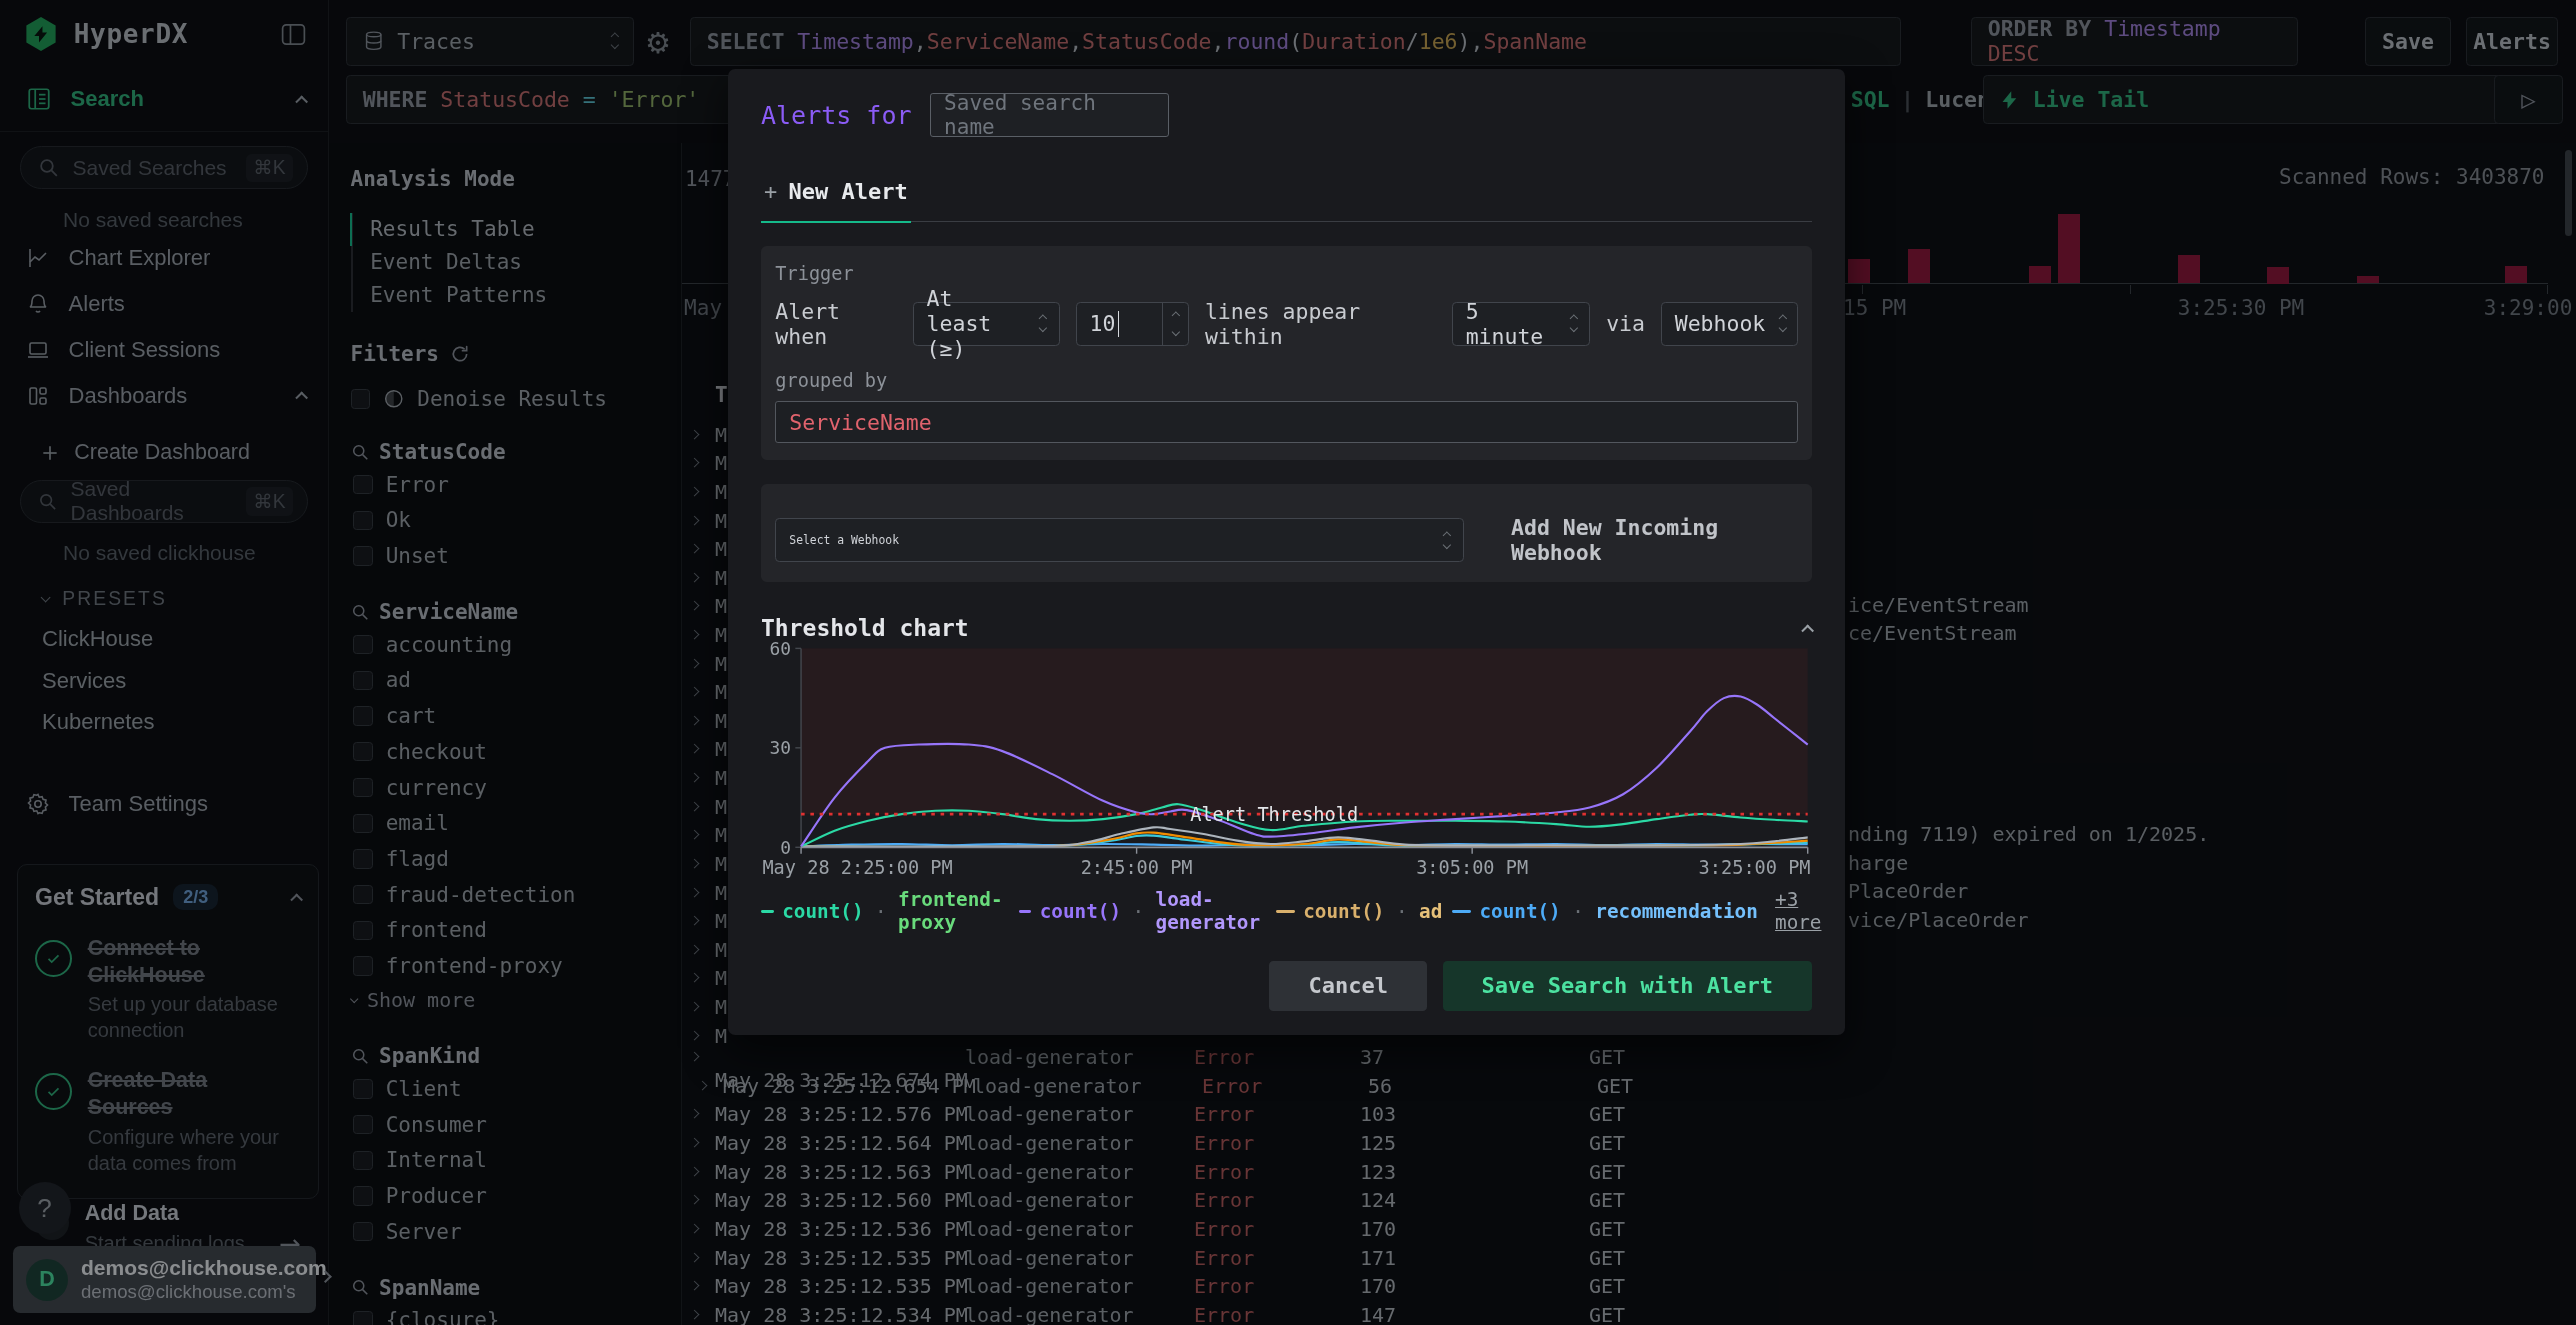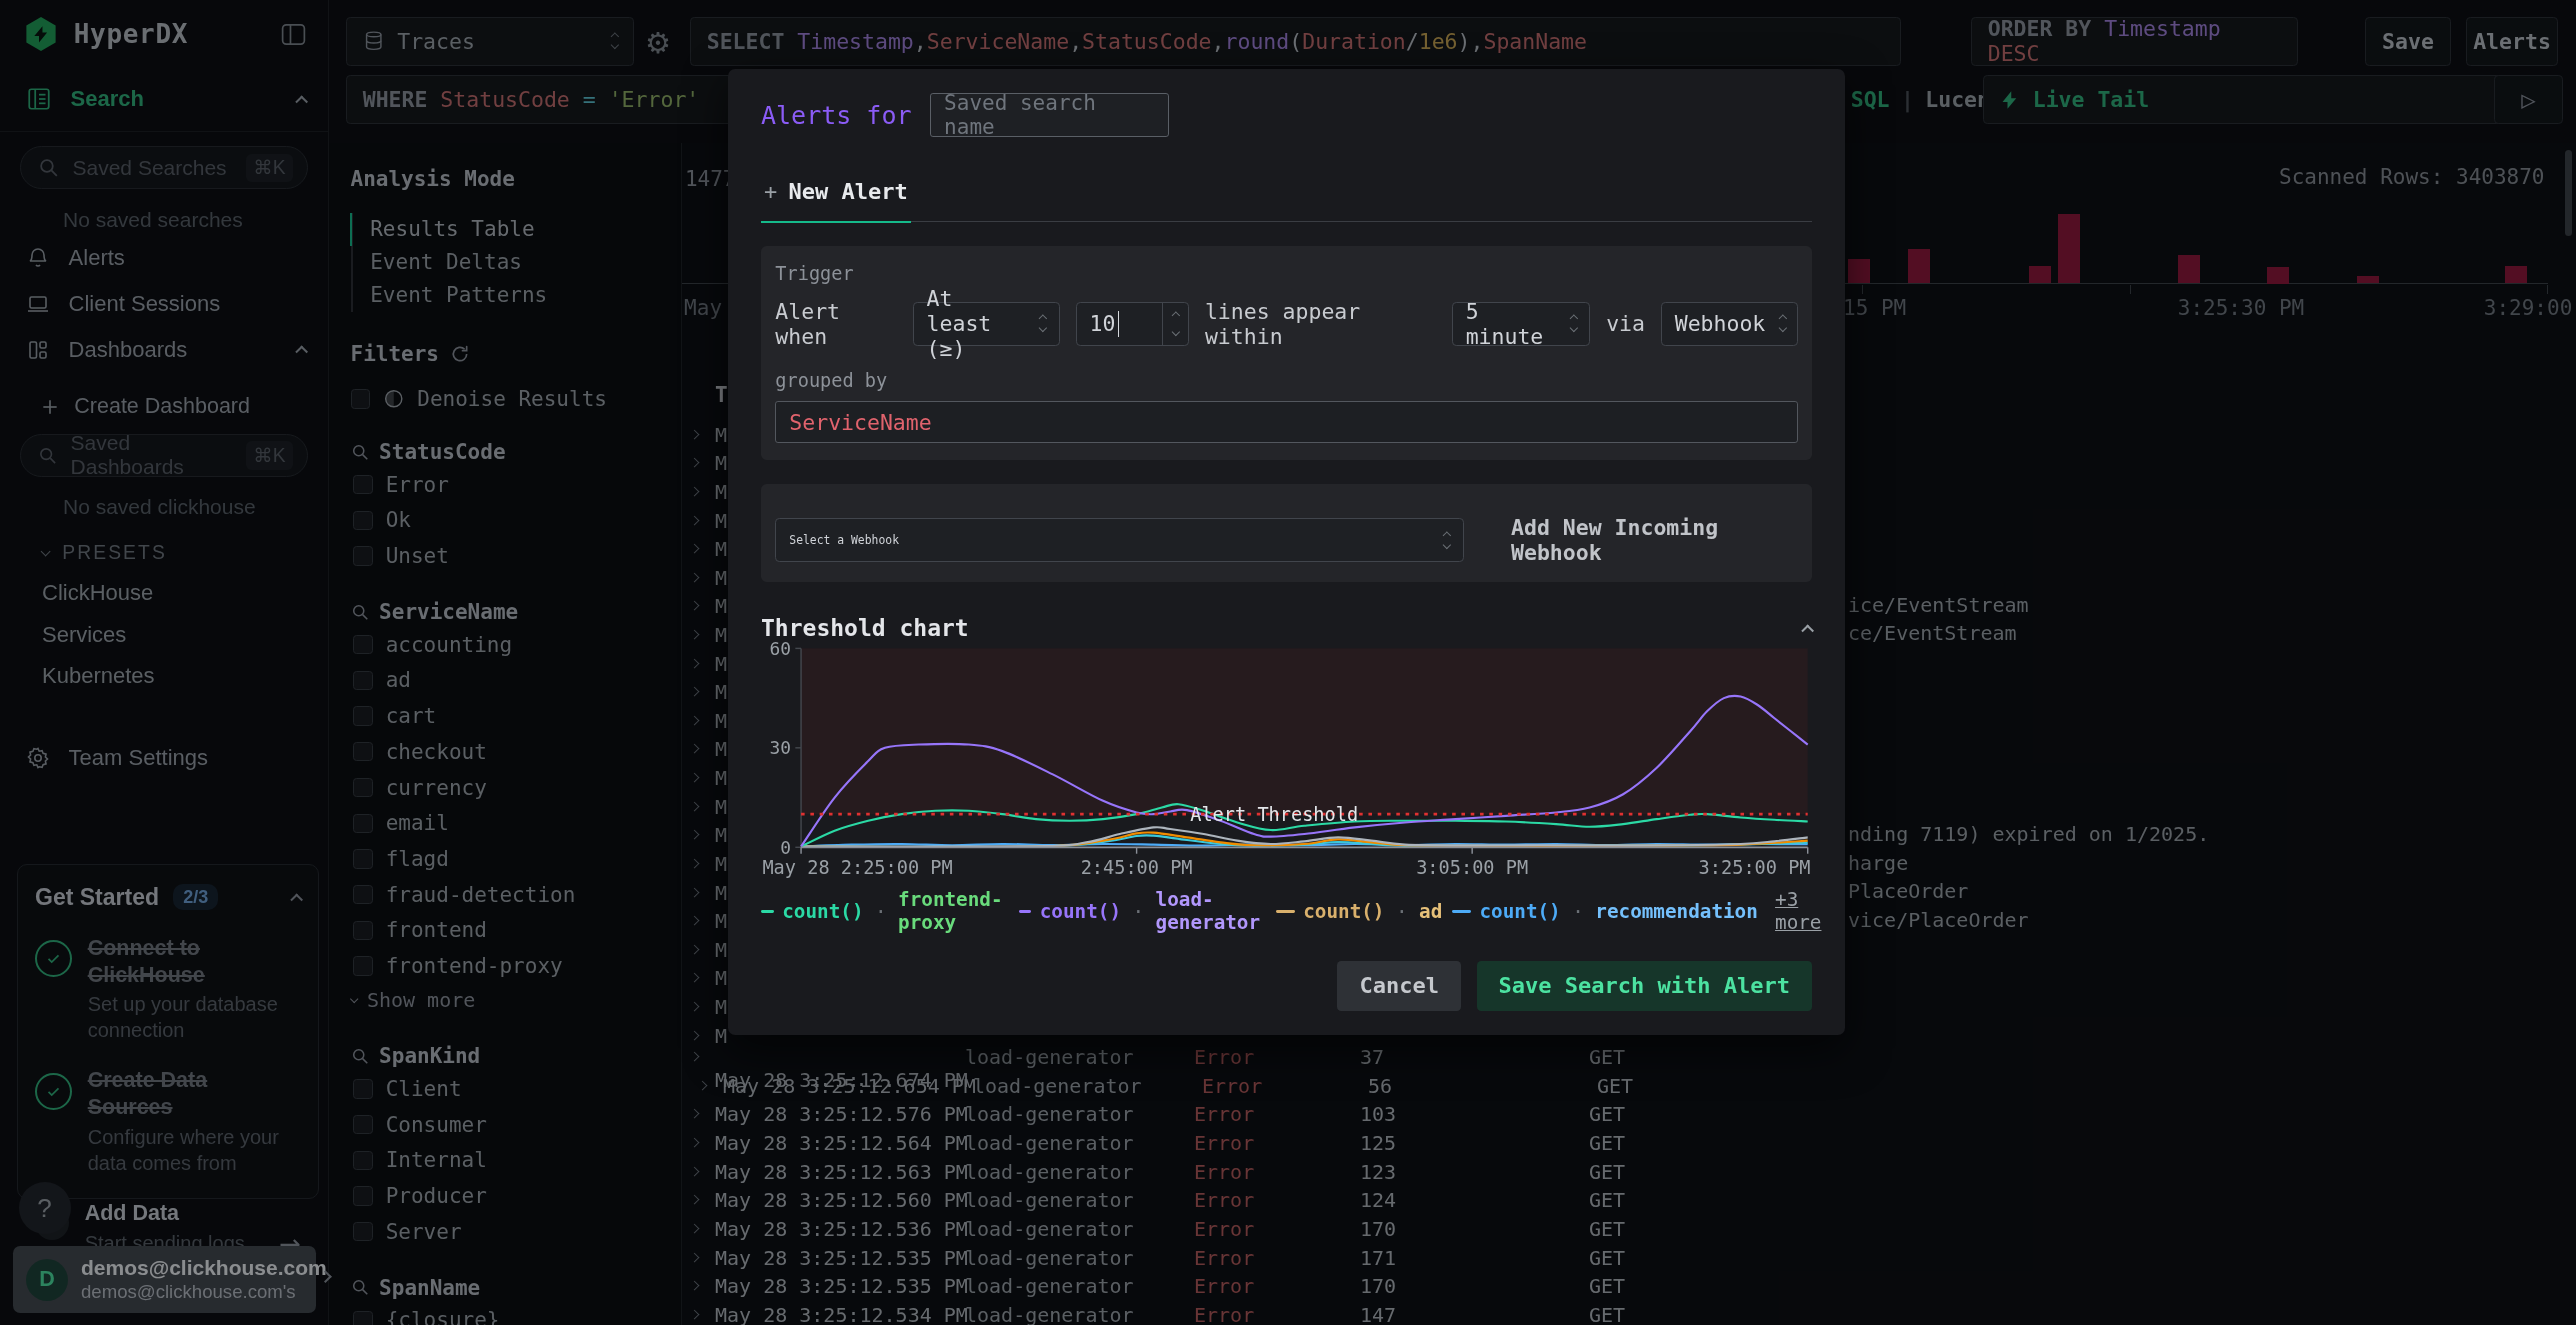--- a/index.html
+++ b/index.html
@@ -127,21 +127,21 @@
   .m-send-select{width:744px}
   .m-add-webhook{margin-left:47px;font-size:21.5px;font-weight:bold;color:#c1c4c9}
   .m-thresh-head{display:flex;align-items:center;margin-top:33px}
   .m-thresh-title{font-size:23px;font-weight:bold;color:#e4e6ea}
   .m-thresh-head .chev{margin-left:auto;color:#9aa0a6}
   .m-legend{display:flex;align-items:center;gap:10px;margin-top:5.7px;font-size:19.3px;flex-wrap:nowrap}
   .lg-dash{display:inline-block;width:18.6px;height:2.9px;border-radius:1.4px}
   .lg-dot{color:#6b7076;margin:0 2.9px}
   .lg-more{color:#9aa0a6;text-decoration:underline;margin-left:7.2px}
   .m-footer{margin-top:auto;display:flex;justify-content:flex-end;gap:15.7px;padding-bottom:2.9px}
-  .m-btn{height:50px;border-radius:4.3px;display:flex;align-items:center;justify-content:center;font-weight:bold;font-size:22px;padding:0 22px}
+  .m-btn{height:50px;border-radius:4.3px;display:flex;align-items:center;justify-content:center;font-weight:bold;font-size:22px;padding:0 39px}
   .m-btn.cancel{background:#2e3136;color:#c5c8cd}
   .m-btn.save{background:#16362a;color:#4ce2a1}
 </style>
 </head>
 <body>
 
 <div class="screen">
 
   <aside class="sidebar sans">
     <div class="logo-row">
@@ -176,20 +176,29 @@
       <svg class="ic" width="21.5" height="21.5" viewBox="0 0 24 24" fill="none" stroke="currentColor" stroke-width="2">
           <circle cx="10" cy="10" r="6.5"></circle>
           <line x1="15" y1="15" x2="21" y2="21"></line>
         </svg>
       <span>Saved Searches</span>
       <span class="kbd">⌘K</span>
     </div>
     <div class="muted-line">No saved searches</div>
 
     <div id="side-nav">
+        <div class="side-item">
+          <span>
+            <svg class="ic" width="24" height="24" viewBox="0 0 24 24" fill="none" stroke="currentColor" stroke-width="1.6">
+              <path d="M4 3v18"></path>
+              <path d="M4 16l5-5 4 3 7-7"></path>
+            </svg>
+          </span>
+          <span class="lbl">Chart Explorer</span>
+        </div>
         <div class="side-item">
           <span>
             <svg class="ic" width="24" height="24" viewBox="0 0 24 24" fill="none" stroke="currentColor" stroke-width="1.6">
               <path d="M6 9a6 6 0 1 1 12 0c0 5 2 6 2 6H4s2-1 2-6"></path>
               <path d="M10 19a2.5 2.5 0 0 0 4 0"></path>
             </svg>
           </span>
           <span class="lbl">Alerts</span>
         </div>
         <div class="side-item">

